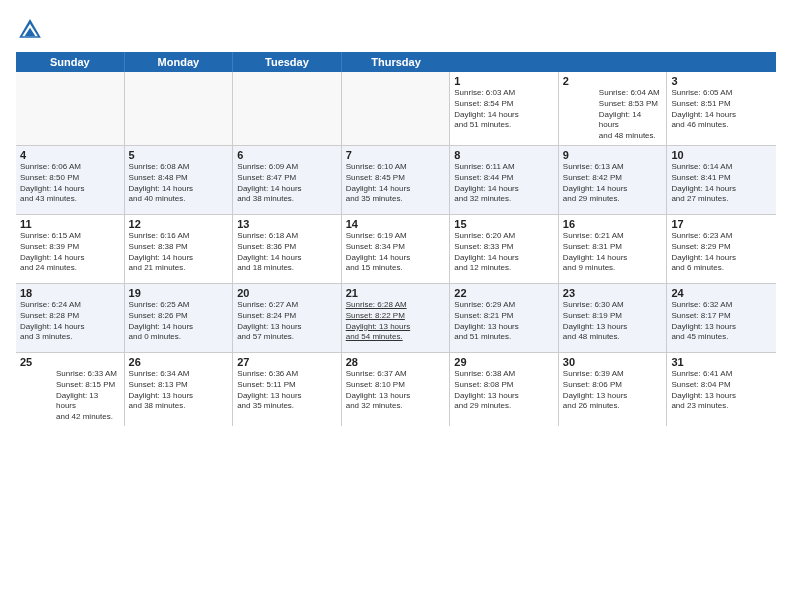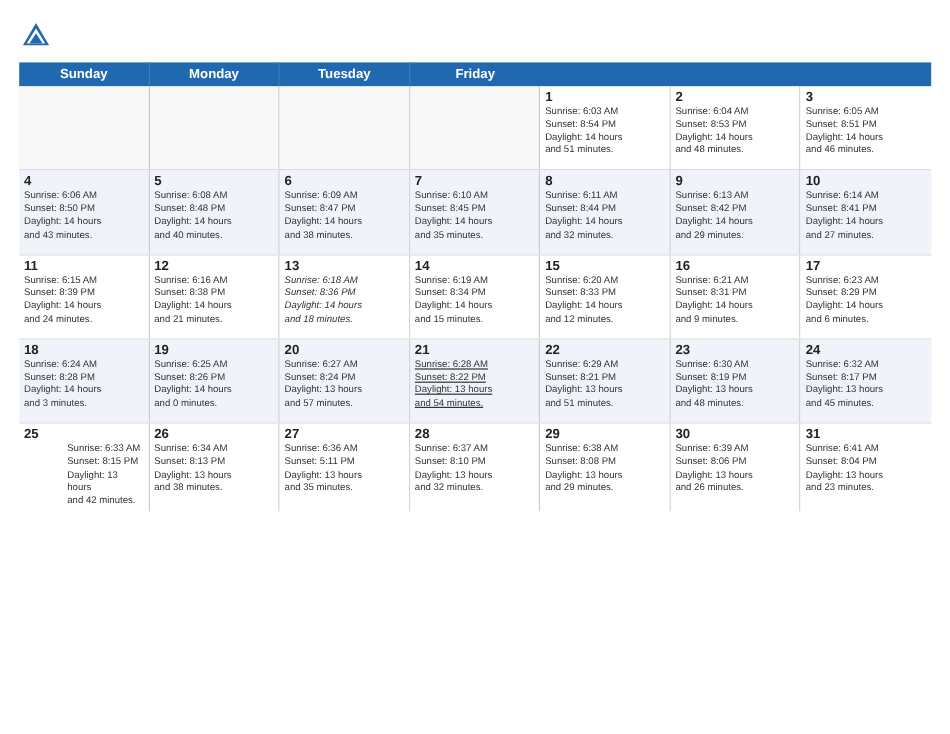--- a/index.html
+++ b/index.html
@@ -131,38 +131,38 @@
       <h1></h1>
       <h2></h2>
     </div>
   </div>
 
   <div class="calendar">
     <div class="cal-header">
     <div class="cal-header-cell">Sunday</div>
         <div class="cal-header-cell">Monday</div>
         <div class="cal-header-cell">Tuesday</div>
-        <div class="cal-header-cell">Friday</div>
+        <div class="cal-header-cell">Thursday</div>
       </div>
     <div class="cal-body">
     <div class="cal-row">
           <div class="cal-cell empty"></div>
           <div class="cal-cell empty"></div>
           <div class="cal-cell empty"></div>
           <div class="cal-cell empty"></div>
           <div class="cal-cell">
             <span class="day-num">1</span>
             <div class="info" style="white-space: pre-line;">Sunrise: 6:03 AM
 Sunset: 8:54 PM
 Daylight: 14 hours
 and 51 minutes.</div>
           </div>
           <div class="cal-cell">
             <span class="day-num">2</span>
-            <div class="info" style="white-space: pre-line;">Sunrise: 6:04 AM
+            <div class="info" style="white-space: pre-line; margin-left: 36px;">Sunrise: 6:04 AM
 Sunset: 8:53 PM
 Daylight: 14 hours
 and 48 minutes.</div>
           </div>
           <div class="cal-cell">
             <span class="day-num">3</span>
             <div class="info" style="white-space: pre-line;">Sunrise: 6:05 AM
 Sunset: 8:51 PM
 Daylight: 14 hours
 and 46 minutes.</div>
@@ -229,21 +229,21 @@
           </div>
           <div class="cal-cell">
             <span class="day-num">12</span>
             <div class="info" style="white-space: pre-line;">Sunrise: 6:16 AM
 Sunset: 8:38 PM
 Daylight: 14 hours
 and 21 minutes.</div>
           </div>
           <div class="cal-cell">
             <span class="day-num">13</span>
-            <div class="info" style="white-space: pre-line; font-style: italic;">Sunrise: 6:18 AM
+            <div class="info" style="white-space: pre-line;">Sunrise: 6:18 AM
 Sunset: 8:36 PM
 Daylight: 14 hours
 and 18 minutes.</div>
           </div>
           <div class="cal-cell">
             <span class="day-num">14</span>
             <div class="info" style="white-space: pre-line;">Sunrise: 6:19 AM
 Sunset: 8:34 PM
 Daylight: 14 hours
 and 15 minutes.</div>

